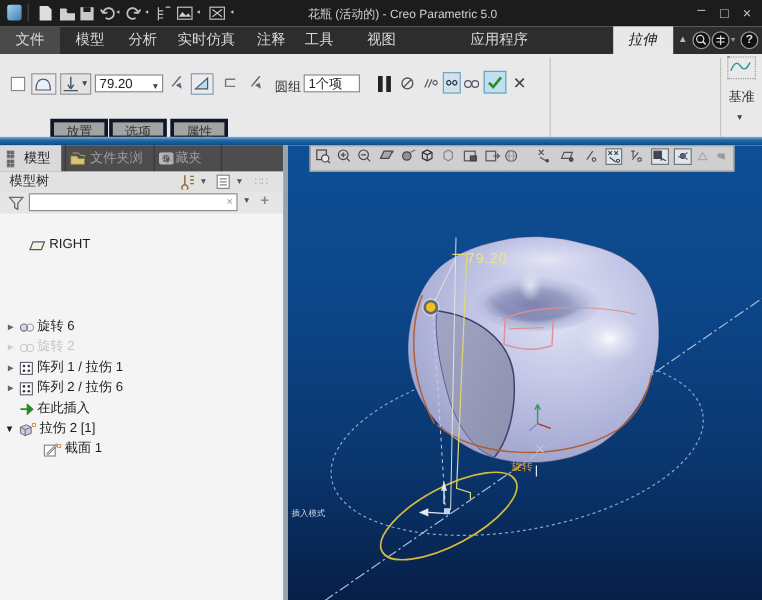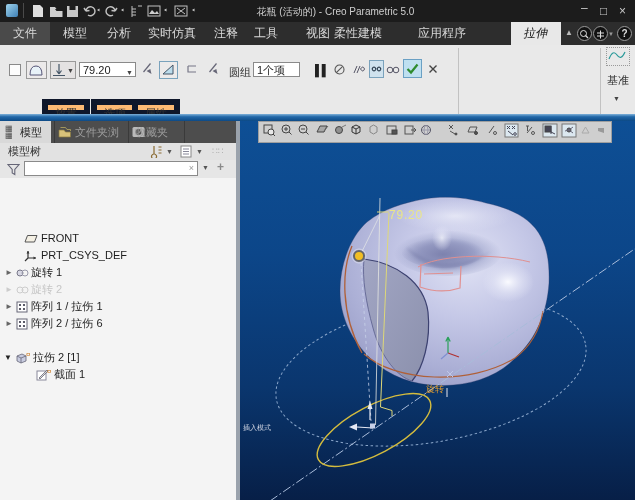--- a/index.html
+++ b/index.html
@@ -19,21 +19,21 @@
   #tab-active{background:#e8e8e8;color:#222;height:23px;}
   
   #ribbon{left:0;top:45px;width:635px;height:70px;background:#e9e9e9;}
   .rbtn{position:absolute;background:#eceaea;border:1px solid #9a9a9a;box-sizing:border-box;}
   .rinput{position:absolute;background:#fff;border:1px solid #8a8a8a;box-sizing:border-box;
     font-size:11px;color:#222;padding-left:3px;}
   .ricon{position:absolute;color:#555;font-size:11px;line-height:13px;text-align:center;}
   .rlabel{position:absolute;color:#333;font-size:11px;}
   .rsep{position:absolute;width:1px;background:#c2c2c2;}
   .stab{position:absolute;top:54px;height:17px;line-height:17px;width:48px;text-align:center;
-    background:#fdba74;border:6px solid #0f172a;box-sizing:border-box;font-size:11px;color:#333;}
+    background:#a3a3a3;border:3px solid #0f172a;box-sizing:border-box;font-size:11px;color:#333;}
   
   #bluebar{left:0;top:114px;width:635px;height:7px;
     
     background:linear-gradient(180deg,#7fb2da 0%,#2268a8 40%,#0d4a86 100%);}
   
   #navtabs{left:0;top:121px;width:236px;height:22px;background:#4d4d4d;}
   .ntab{position:absolute;top:0;height:22px;line-height:22px;font-size:11px;color:#9e9e9e;}
   #ntab1{left:0;width:51px;background:#d9d9d9;color:#222;}
   #navheader{left:0;top:143px;width:236px;height:17px;background:#e2e2e2;
     font-size:11px;color:#333;line-height:17px;}
@@ -184,22 +184,21 @@
     <span class="winbtn" style="left:619px;">×</span>
   </div>
   <div id="tabbar" class="abs">
     <div class="rtab" id="tab-file" style="left:0px;width:50px;">文件</div>
     <div class="rtab" style="left:54px;width:42px;">模型</div>
     <div class="rtab" style="left:98px;width:42px;">分析</div>
     <div class="rtab" style="left:140px;width:64px;text-align:center;">实时仿真</div>
     <div class="rtab" style="left:204px;width:44px;">注释</div>
     <div class="rtab" style="left:244px;width:44px;">工具</div>
     <div class="rtab" style="left:296px;width:44px;">视图</div>
-    <div class="rtab" style="left:326px;width:64px;">柔性建模</div>
-    <div class="rtab" style="left:410px;width:64px;">应用程序</div>
+    <div class="rtab" style="left:384px;width:64px;">应用程序</div>
     <div class="rtab" id="tab-active" style="left:511px;width:50px;"><span style="display:inline-block;transform:skewX(-12deg);">拉伸</span></div>
     <span class="abs" style="left:565px;top:6px;color:#bbb;font-size:8px;">▲</span>
     <div class="abs" style="left:577px;top:4px;width:13px;height:13px;border-radius:50%;background:#111;border:1px solid #999;">
       <svg width="13" height="13">
           <circle cx="5.5" cy="5.5" r="3" stroke="#ddd" fill="none"></circle>
           <path d="M7.5 7.5 L10 10" stroke="#ddd" stroke-width="1.3"></path>
         </svg></div>
     <div class="abs" style="left:593px;top:4px;width:13px;height:13px;border-radius:50%;background:#111;border:1px solid #999;">
       <svg width="13" height="13">
           <path d="M3 5 h7 M3 8 h7 M6.5 2.5 v8" stroke="#ddd" stroke-width="1"></path>
@@ -277,21 +276,21 @@
 
     <div class="abs" style="left:606px;top:2px;width:22px;height:17px;border:1px dotted #999;">
       <svg width="20" height="15">
           <path d="M2 11 Q6 1 10 7 Q14 13 18 4" stroke="#2a9a9a" stroke-width="1.2" fill="none"></path>
         </svg></div>
     <div class="rlabel" style="left:607px;top:28px;">基准</div>
     <span class="abs" style="left:613px;top:50px;font-size:7px;color:#444;">▼</span>
 
     <div class="stab" style="left:42px;">放置</div>
     <div class="stab" style="left:91px;">选项</div>
-    <div class="stab" style="left:132px;">属性</div>
+    <div class="stab" style="left:142px;">属性</div>
   </div>
   <div id="bluebar" class="abs"></div>
   <div id="navtabs" class="abs">
     <div class="ntab" id="ntab1">
       <span class="abs" style="left:5px;top:4px;width:10px;height:13px;color:#444;font-size:8px;line-height:7px;">▦<br>▦</span>
       <span class="abs" style="left:20px;">模型树</span>
       </div>
     <div class="ntab" style="left:54px;width:73px;border-left:1px solid #3a3a3a;border-right:1px solid #3a3a3a;">
       <svg class="abs" style="left:3px;top:5px;" width="14" height="12">
           <path d="M1 4 h5 l1.5 2 h5 v5 h-11.5 z" fill="#d8c27a" stroke="#8a7a40" stroke-width=".7"></path>
@@ -325,40 +324,33 @@
         <path d="M1 1.5 h11 l-4.2 5 v5 l-2.6 -1.5 v-3.5 z" fill="none" stroke="#667" stroke-width="1.1"></path>
       </svg>
     <div class="abs" style="left:24px;top:1px;width:174px;height:15px;background:#fff;border:1px solid #8a8a8a;box-sizing:border-box;">
       <span class="abs" style="right:3px;top:1px;color:#999;font-size:9px;">×</span>
       </div>
     <span class="abs" style="left:202px;top:4px;font-size:7px;color:#555;">▼</span>
     <span class="abs" style="left:217px;top:0px;font-size:12px;color:#8a8a8a;font-weight:bold;">+</span>
   </div>
   <div id="navbody" class="abs">
 
-    <div class="trow" style="top:52px;">
+    <div class="trow" style="top:18px;">
       <svg class="abs" style="left:24px;top:4px;" width="14" height="10">
           <path d="M3.5 1.5 L13 1.5 L10.5 8 L1 8 Z" fill="#f4f0e4" stroke="#555" stroke-width="1"></path>
         </svg>
-      <span class="abs" style="left:41px;">FRONT</span>
-      </div>
-    <div class="trow" style="top:69px;">
-      <svg class="abs" style="left:24px;top:3px;" width="14" height="12">
-          <path d="M4 1 V8 H12 M4 8 L1 11" stroke="#333" stroke-width="1.2" fill="none"></path>
-          <path d="M4 1 l-1.5 2.5 h3 z M12 8 l-2.5 -1.5 v3 z" fill="#333"></path>
-        </svg>
-      <span class="abs" style="left:41px;">PRT_CSYS_DEF</span>
+      <span class="abs" style="left:41px;">RIGHT</span>
       </div>
     <div class="trow" style="top:86px;">
       <span class="exp" style="left:5px;top:0;">►</span>
       <svg class="abs" style="left:16px;top:4px;" width="13" height="10">
           <circle cx="4" cy="5" r="3" fill="#d8d8e4" stroke="#778"></circle>
           <circle cx="9" cy="5" r="3" fill="none" stroke="#99a"></circle>
         </svg>
-      <span class="abs" style="left:31px;">旋转 1</span>
+      <span class="abs" style="left:31px;">旋转 6</span>
       </div>
     <div class="trow gray" style="top:103px;">
       <span class="exp" style="left:5px;top:0;color:#ccc;">►</span>
       <svg class="abs" style="left:16px;top:4px;" width="13" height="10">
           <circle cx="4" cy="5" r="3" fill="none" stroke="#ccc"></circle>
           <circle cx="9" cy="5" r="3" fill="none" stroke="#ccc"></circle>
         </svg>
       <span class="abs" style="left:31px;">旋转 2</span>
       </div>
     <div class="trow" style="top:120px;">
@@ -376,20 +368,26 @@
       <span class="exp" style="left:5px;top:0;">►</span>
       <svg class="abs" style="left:16px;top:3px;" width="12" height="12">
           <rect x="1" y="1" width="10" height="10" fill="#fff" stroke="#667"></rect>
           <circle cx="4" cy="4" r="1.1" fill="#334"></circle>
           <circle cx="8" cy="4" r="1.1" fill="#334"></circle>
           <circle cx="4" cy="8" r="1.1" fill="#334"></circle>
           <circle cx="8" cy="8" r="1.1" fill="#334"></circle>
         </svg>
       <span class="abs" style="left:31px;">阵列 2 / 拉伤 6</span>
       </div>
+    <div class="trow" style="top:154px;">
+      <svg class="abs" style="left:16px;top:4px;" width="12" height="10">
+          <path d="M1 5 H7 M7 5 V1.5 L11 5 L7 8.5 V5" fill="#2a8a2a" stroke="#2a8a2a" stroke-width="1.5"></path>
+        </svg>
+      <span class="abs" style="left:31px;">在此插入</span>
+      </div>
     <div class="trow" style="top:171px;">
       <span class="exp" style="left:4px;top:0;color:#222;">▼</span>
       <svg class="abs" style="left:15px;top:3px;" width="13" height="12">
           <path d="M2 4 L7 2 L11 4 L11 9 L6 11 L2 9 Z" fill="#c8cce0" stroke="#667" stroke-width=".8"></path>
           <path d="M2 4 L6 6 L11 4 M6 6 V11" fill="none" stroke="#667" stroke-width=".8"></path>
         </svg>
       <span class="abs" style="left:26px;top:-3px;font-size:8px;color:#c87820;">¤</span>
       <span class="abs" style="left:33px;">拉伤 2 [1]</span>
       </div>
     <div class="trow" style="top:188px;">

